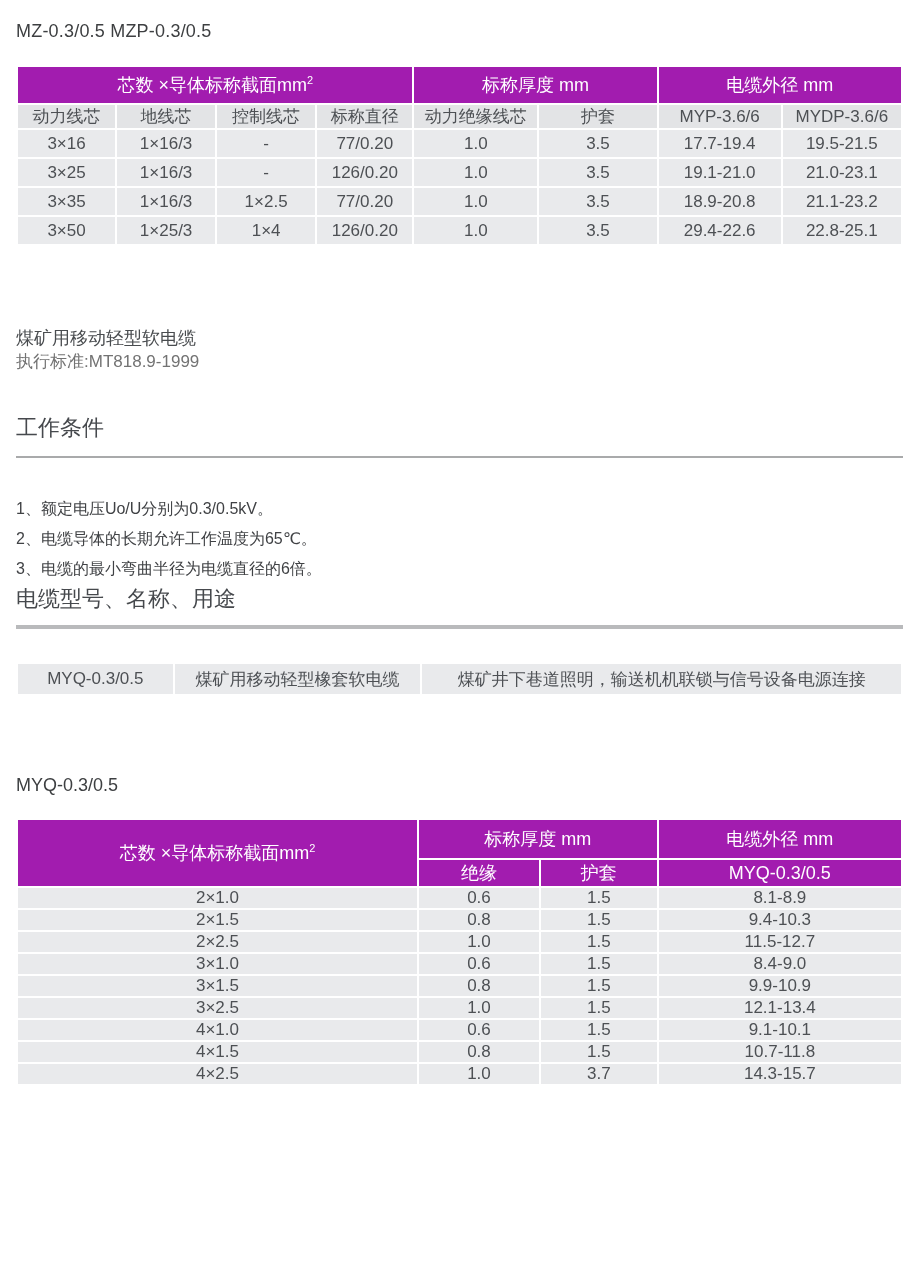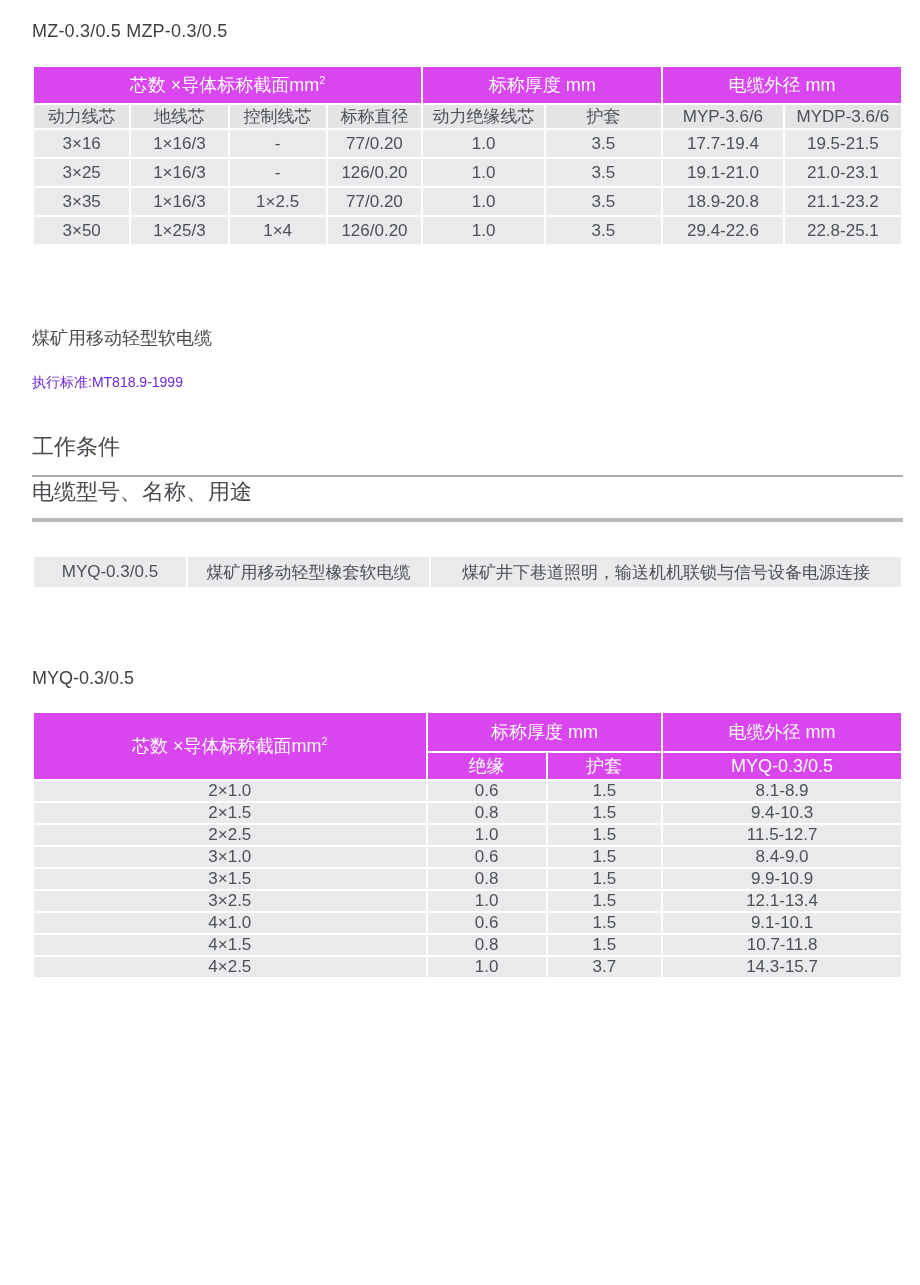--- a/index.html
+++ b/index.html
@@ -3,21 +3,21 @@
 <meta charset="utf-8">
 <style>
   * { box-sizing: border-box; margin: 0; padding: 0; }
   html, body { background: #ffffff; }
   body {
     width: 920px; height: 1285px;
     font-family: "Liberation Sans", "DejaVu Sans", sans-serif;
     color: #404245;
     overflow: hidden;
   }
-  .page { padding: 0 17px 0 32px; }
+  .page { padding: 0 17px 0 16px; }
 
   .top-label {
     margin-top: 21px;
     font-size: 18px;
     color: #3d3f41;
     letter-spacing: 0.2px;
   }
 
   table.tbl {
     width: 100%;
@@ -25,41 +25,41 @@
     table-layout: fixed;
   }
   table.tbl td, table.tbl th {
     border: 2px solid #ffffff;
     text-align: center;
     vertical-align: middle;
     font-weight: 400;
     overflow: hidden;
     white-space: nowrap;
   }
-  .th-dark { background: #d946ef; color: #ffffff; font-size: 18px; }
+  .th-dark { background: #a21caf; color: #ffffff; font-size: 18px; }
   .th-light { background: #e3e4e6; color: #4d5054; font-size: 17px; }
   .td-body { background: #e9eaec; color: #4d5054; font-size: 17px; }
 
   .tbl1 { margin-top: 23px; }
   .tbl1 .h1 { height: 38px; }
   .tbl1 .h2 { height: 24px; }
   .tbl1 .r  { height: 29px; }
 
   sup.sq { font-size: 11px; vertical-align: super; line-height: 0; }
 
   .product-title {
     margin-top: 80px;
     font-size: 18px;
     color: #494c4f;
     font-weight: 400;
   }
   .standard {
-    margin-top: 24px;
-    font-size: 14px;
-    color: #6d28d9;
+    margin-top: 0;
+    font-size: 17px;
+    color: #737373;
   }
 
   .section-h {
     font-size: 22px;
     color: #46494d;
     font-weight: 400;
   }
   .h-work { margin-top: 40px; }
   .rule-thin {
     margin-top: 13px;
@@ -173,20 +173,25 @@
     </tr>
   </tbody>
     </table>
 
   <div class="product-title">煤矿用移动轻型软电缆</div>
   <div class="standard">执行标准:MT818.9-1999</div>
 
   <div class="section-h h-work">工作条件</div>
   <div class="rule-thin"></div>
 
+  <div class="cond-list">
+    <div class="cond">1、额定电压Uo/U分别为0.3/0.5kV。</div>
+    <div class="cond">2、电缆导体的长期允许工作温度为65℃。</div>
+    <div class="cond">3、电缆的最小弯曲半径为电缆直径的6倍。</div>
+  </div>
 
   <div class="section-h h-type">电缆型号、名称、用途</div>
   <div class="rule-thick"></div>
 
   <table class="tbl tbl-type">
     <colgroup>
       <col style="width:17.7%">
         <col style="width:28.0%">
         <col style="width:54.3%">
     </colgroup>

